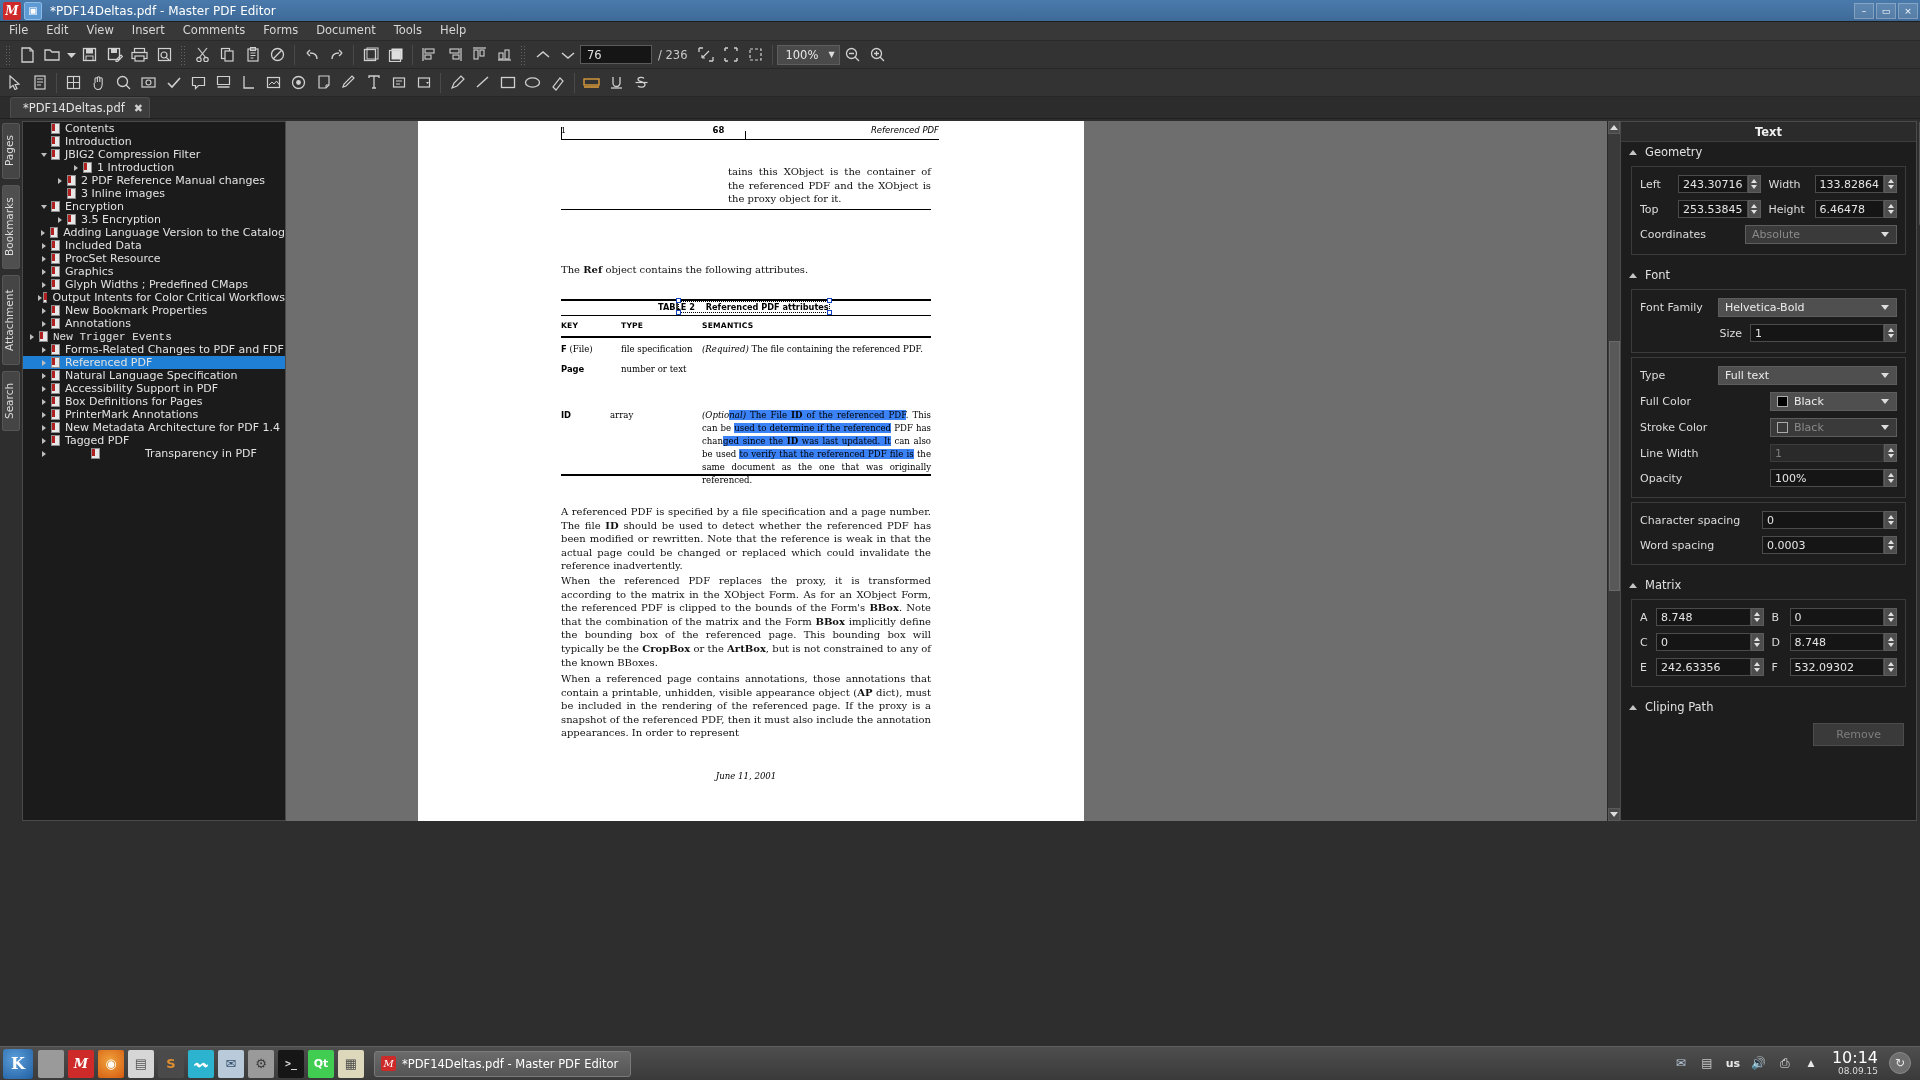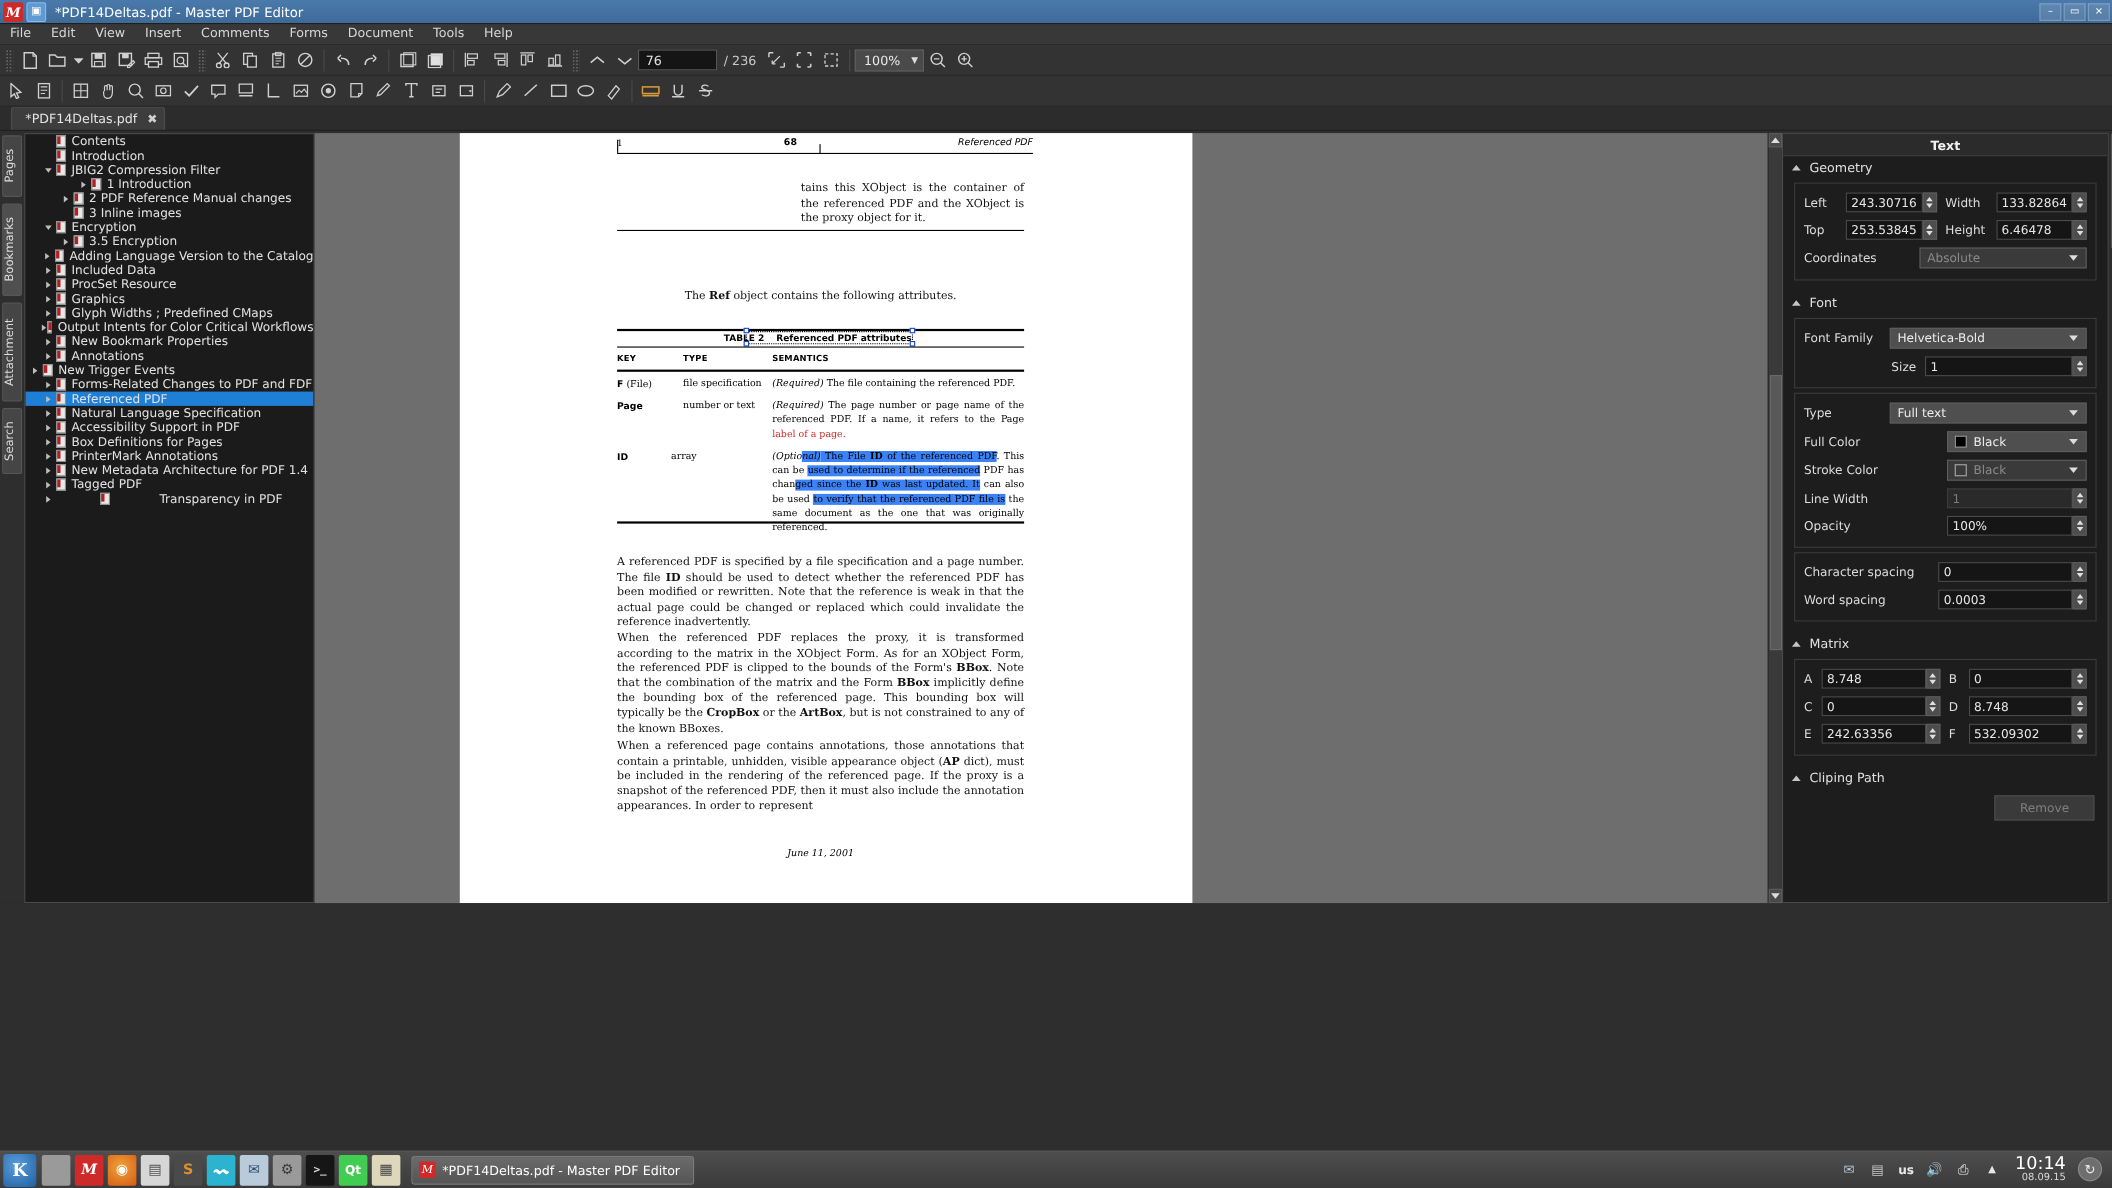--- a/index.html
+++ b/index.html
@@ -677,21 +677,21 @@
         <span class="pgico"></span>
         <span>New Bookmark Properties</span>
       </div>
       <div class="tr" style="padding-left: 14px;">
         <span class="tw">
           <i class="caret-r"></i>
         </span>
         <span class="pgico"></span>
         <span>Annotations</span>
       </div>
-      <div class="tr" style="padding-left: 2px;">
+      <div class="tr" style="padding-left: 2px; font-family: Liberation Mono, monospace;">
         <span class="tw">
           <i class="caret-r"></i>
         </span>
         <span class="pgico"></span>
         <span>New Trigger Events</span>
       </div>
       <div class="tr" style="padding-left: 14px;">
         <span class="tw">
           <i class="caret-r"></i>
         </span>
@@ -764,21 +764,21 @@
         <span class="c">68</span>
         <span class="r">Referenced PDF</span>
       </div>
       <div class="rule" style="left:143px; top:18px; width:378px;"></div>
       <div class="rule" style="left:143px; top:6px; width:1px; height:12px;"></div>
       <div class="rule" style="left:327px; top:10px; width:1px; height:9px;"></div>
 
       <div class="para" style="left:310px; top:44px; width:203px;">tains this XObject is the container of the referenced PDF and the XObject is the proxy object for it.</div>
       <div class="rule" style="left:143px; top:88px; width:370px;"></div>
 
-      <div class="para" style="left:143px; top:142px; width:370px; text-align:center;">
+      <div class="para" style="left:143px; top:142px; width:370px; text-align:left;">
         <span>The </span><b>Ref</b><span> object contains the following attributes.</span>
       </div>
 
       <div class="rule" style="left:143px; top:178px; width:370px; height:1.5px;"></div>
       <div class="tbl-title" style="left:240px; top:181px;">
         <span>TABLE 2</span>
         <span style="display:inline-block;width:8px"></span><span>Referenced PDF attributes</span>
       </div>
 
       <div class="selbox" style="left:260px; top:180px; width:152px; height:12px;"></div>
@@ -794,21 +794,20 @@
       <div class="rule" style="left:143px; top:215px; width:370px; height:1.5px;"></div>
 
       <div class="cell" style="left:143px; top:222px;">
         <span class="bld">F</span><span> (File)</span>
       </div>
       <div class="cell" style="left:203px; top:222px;">file specification</div>
       <div class="cell" style="left:284px; top:222px; width:229px;"><i>(Required)</i> The file containing the referenced PDF.</div>
 
       <div class="cell bld" style="left:143px; top:242px;">Page</div>
       <div class="cell" style="left:203px; top:242px;">number or text</div>
-      <div class="cell" style="left:284px; top:242px; width:229px; text-align:justify;"><i>(Required)</i> The page number or page name of the ref​erenced PDF. If a name, it refers to the Page <span class="red">label of a page.</span></div>
 
       <div class="cell bld" style="left:143px; top:288px;">ID</div>
       <div class="cell" style="left:192px; top:288px;">array</div>
       <div class="cell" style="left:284px; top:288px; width:229px; text-align:justify;"><i>(Optio<span class="hl">nal)</span></i><span class="hl"> The File <b>ID</b> of the referenced PDF</span>. This can be <span class="hl">used to determine if the referenced</span> PDF has chan<span class="hl">ged since the <b>ID</b> was last updated. It</span> can also be used <span class="hl">to verify that the referenced PDF file is</span> the same document as the one that was originally referenced.</div>
 
       <div class="rule" style="left:143px; top:353px; width:370px; height:1.5px;"></div>
 
       <div class="para" style="left:143px; top:384px; width:370px;">A referenced PDF is specified by a file specification and a page number. The file <b>ID</b> should be used to detect whether the referenced PDF has been modified or re​written. Note that the reference is weak in that the actual page could be changed or replaced which could invalidate the reference inadvertently.</div>
 
       <div class="para" style="left:143px; top:453px; width:370px;">When the referenced PDF replaces the proxy, it is transformed according to the matrix in the XObject Form. As for an XObject Form, the referenced PDF is clipped to the bounds of the Form's <b>BBox</b>. Note that the combination of the ma​trix and the Form <b>BBox</b> implicitly define the bounding box of the referenced page. This bounding box will typically be the <b>CropBox</b> or the <b>ArtBox</b>, but is not constrained to any of the known BBoxes.</div>

